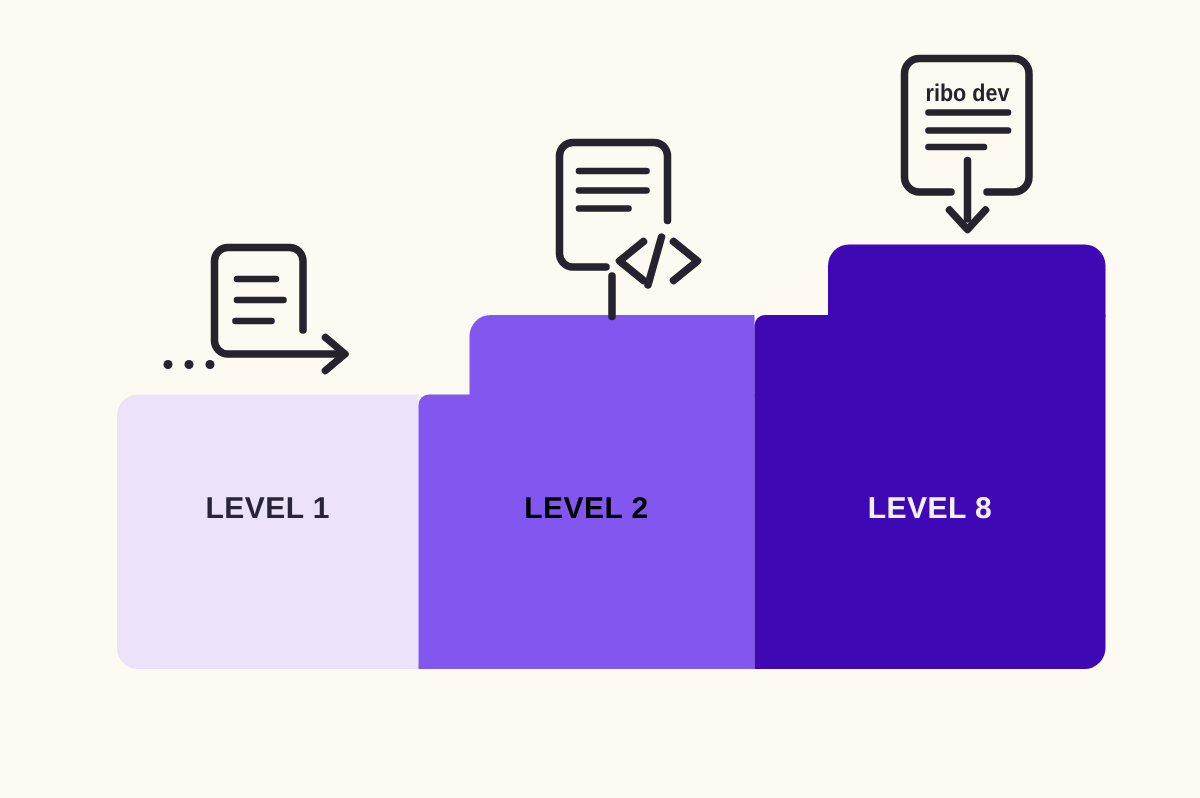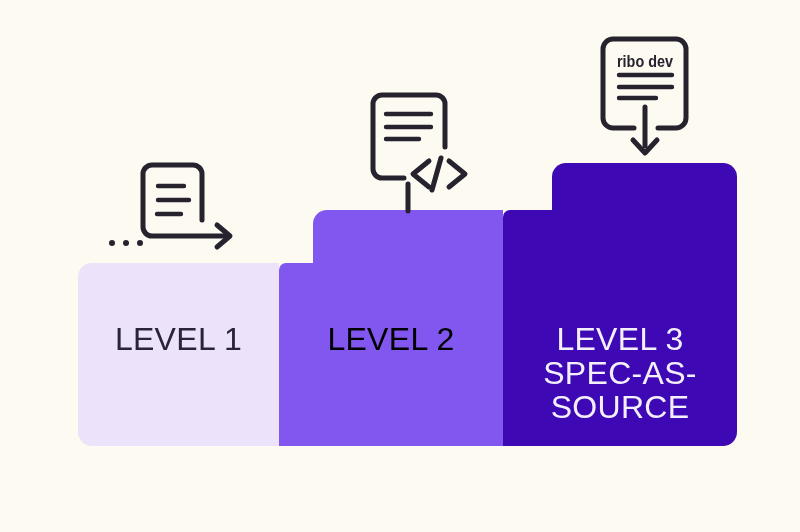--- a/index.html
+++ b/index.html
@@ -4,22 +4,22 @@
 <style>
   html,body{margin:0;padding:0;}
   body{font-family:"Liberation Sans", sans-serif;}
   .stage{position:relative;width:800px;height:532px;overflow:hidden;}
   .block{position:absolute;}
   .blk-l1{left:78px;top:263px;width:201px;height:183px;border-radius:14px 0 0 14px;}
   .blk-l2a{left:313px;top:210px;width:190px;height:54px;border-radius:14px 0 0 0;}
   .blk-l2b{left:279px;top:263px;width:224px;height:183px;border-radius:7px 0 0 0;}
   .blk-l3a{left:552px;top:163px;width:185px;height:48px;border-radius:14px 14px 0 0;}
   .blk-l3b{left:503px;top:210px;width:234px;height:236px;border-radius:7px 0 14px 0;}
-  .label{position:absolute;top:322px;text-align:center;font-weight:normal;
-         font-size:32px;line-height:34px;letter-spacing:0.3px;}
+  .label{position:absolute;top:322px;text-align:center;font-weight:bold;
+         font-size:20px;line-height:34px;letter-spacing:0.3px;}
   .label-1{left:78px;width:201px;}
   .label-2{left:279px;width:224px;}
   .label-3{left:503px;width:234px;}
   .icons{position:absolute;left:0;top:0;}
   .st path{fill:none;stroke-width:5;stroke-linecap:round;stroke-linejoin:round;}
   .st path.thin{stroke-width:4.4;}
   .doc-label{font-family:"Liberation Sans", sans-serif;font-weight:bold;font-size:16px;}
 </style>
 </head>
 <body>
@@ -32,22 +32,21 @@
   <div class="block blk-l3a" style="background: rgb(62, 8, 181);"></div>
   <div class="block blk-l3b" style="background: rgb(62, 8, 181);"></div>
 
   <div class="label label-1" style="color: rgb(42, 36, 56);">
     <div>LEVEL 1</div>
   </div>
   <div class="label label-2" style="color: #000000;">
     <div>LEVEL 2</div>
   </div>
   <div class="label label-3" style="color: rgb(244, 240, 251);">
-    <div>LEVEL 3</div>
-    <div>SPEC-AS-SOURCE</div>
+    <div>LEVEL 8</div>
   </div>
 
   <svg class="icons" width="800" height="532" viewBox="0 0 800 532">
 
     <g fill="#26222E">
       <circle cx="112" cy="243" r="3"></circle>
       <circle cx="126" cy="243" r="3"></circle>
       <circle cx="140" cy="243" r="3"></circle>
     </g>
 

